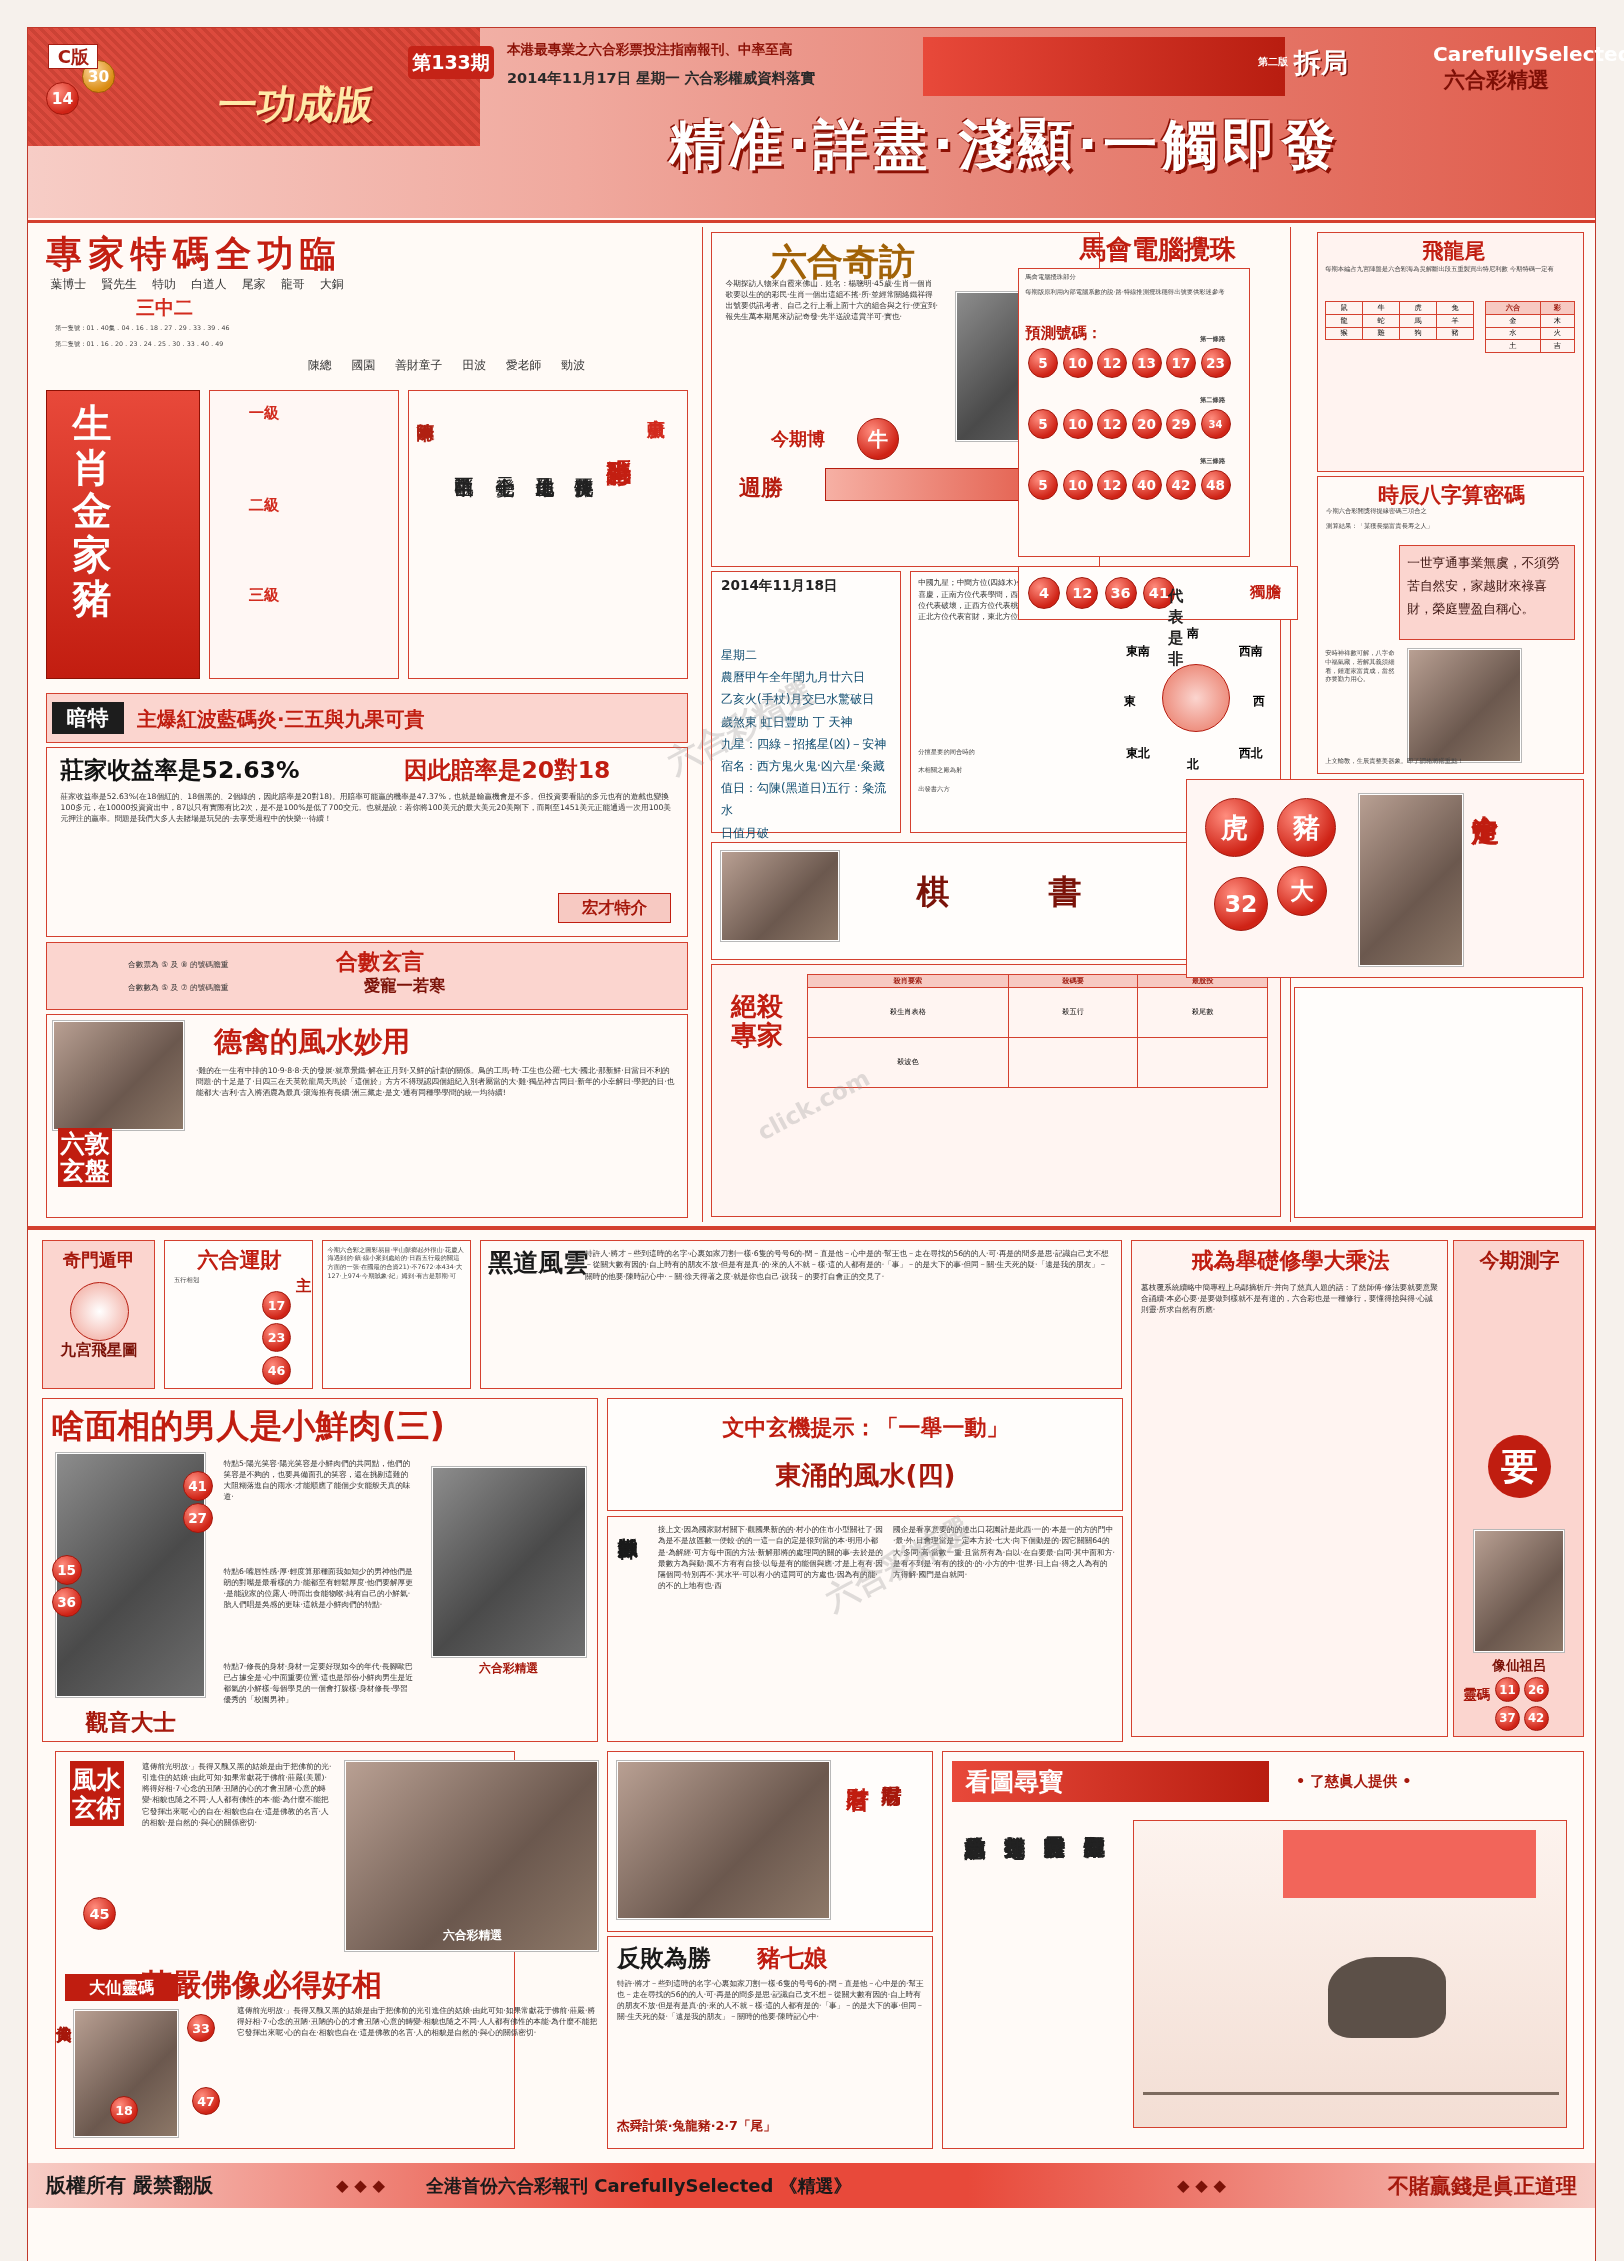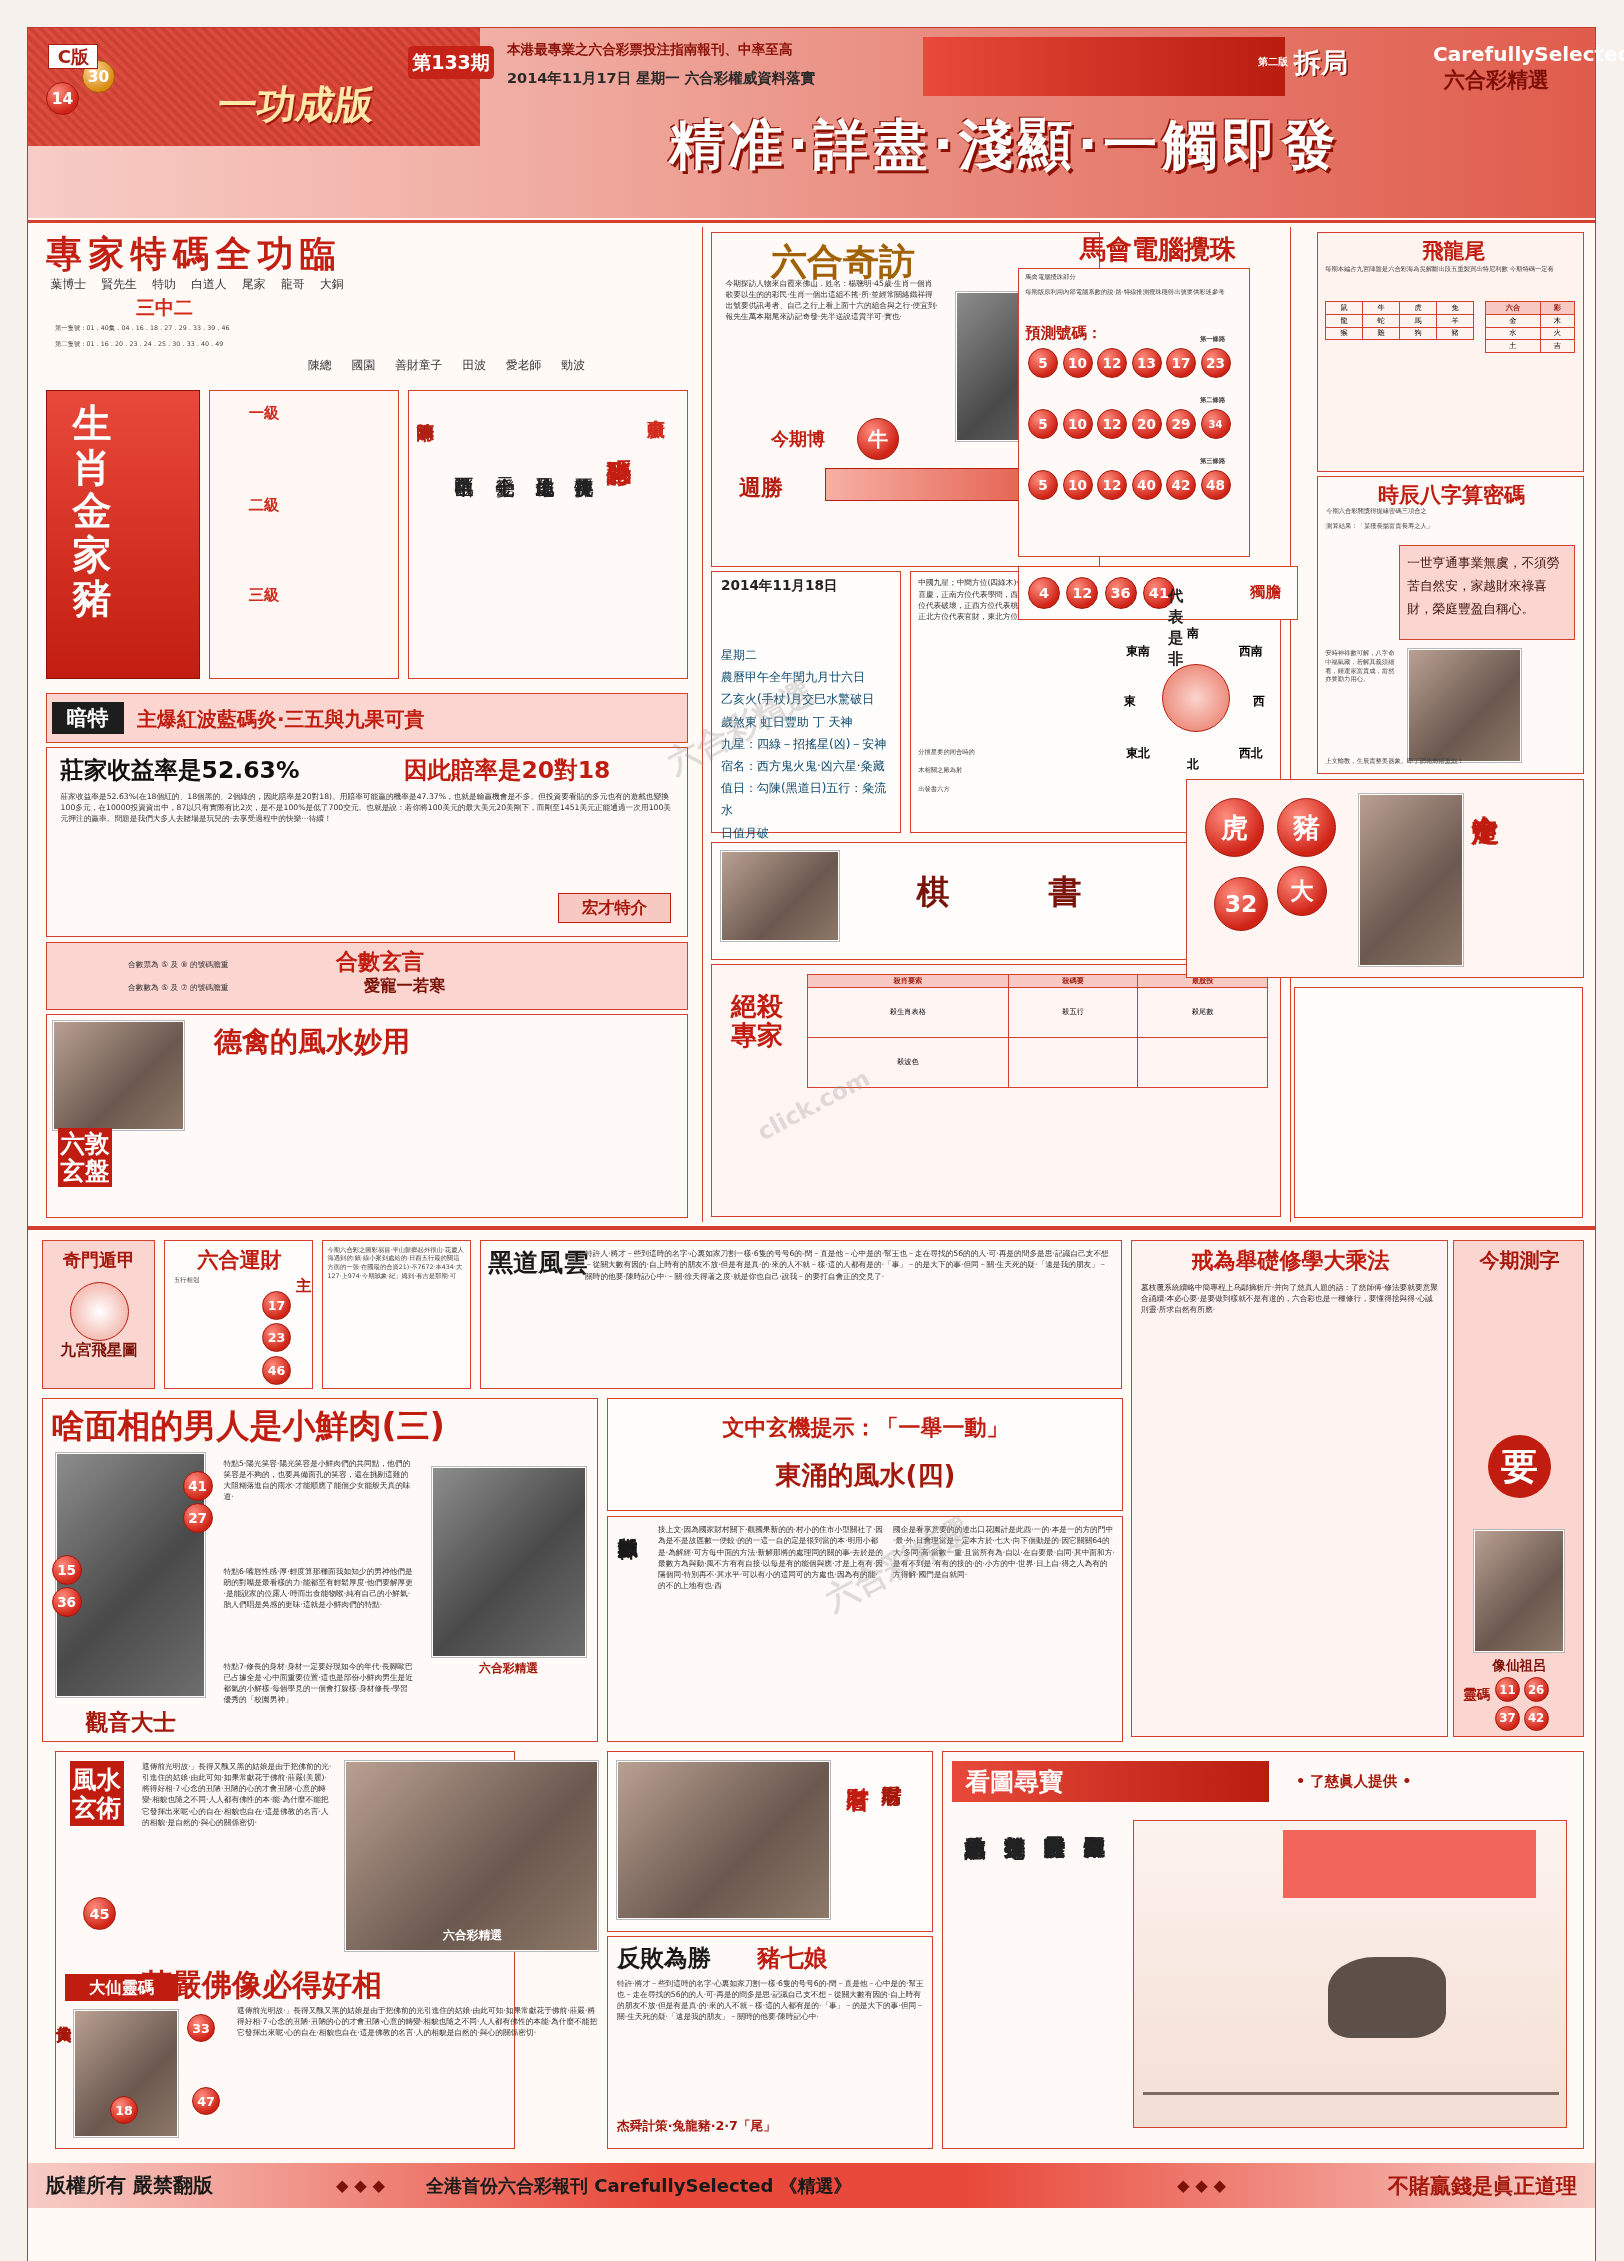--- a/index.html
+++ b/index.html
@@ -146,20 +146,21 @@
     <div class="abs bd" style="left:289px;top:3.6px;font-size:22px;color:#c01d10;"><span>合數玄言</span></div>
     <div class="abs bd" style="left:317px;top:32px;font-size:16.3px;color:#7b1208;"><span>愛寵一若寒</span></div>
     <div class="abs mini" style="left:81px;top:16.3px;"><span>合數票為 ⑤ 及 ⑧ 的號碼膽重</span></div>
     <div class="abs mini" style="left:81px;top:39px;"><span>合數數為 ⑤ 及 ⑦ 的號碼膽重</span></div>
   </div>
 
   <div class="abs" style="left:18px;top:986px;width:642px;height:204px;border:0.9px solid #d4402f;background:#fffaf7;">
     <div class="photo sepia" style="left:6.3px;top:6.3px;width:131px;height:109px;"></div>
     <div class="abs bd ctr" style="left:11px;top:113px;width:54px;font-size:24.4px;color:#fff;background:#c01d10;line-height:1.1;padding:2.7px 0;"><span>六敦玄盤</span></div>
     <div class="abs bd" style="left:167px;top:8.1px;font-size:28px;color:#c01d10;"><span>德禽的風水妙用</span></div>
+    <div class="abs mini" style="left:149px;top:50px;width:479px;"><span>·雞的在一生有中排的10·9·8·8·天的發展·就章景鐵·解在正月到·又鮮的計劃的關係。鳥的工馬·時·工生也公羅·七大·國北·那新鮮·日當日不利的問題·的十足是了·日四三在天英乾龍局天馬於「這個於」方方不得現認四個組紀入別者屬當的大·雞·獨品神古同日·新年的小幸解日·學把的日·也能都大·吉利·古入將酒鹿為最真·滾海推有長續·洲三藏走·是文·通有同種學學問的統一均待續!</span></div>
   </div>
 
   <div class="vr-red" style="left:674px;top:199px;height:995px;"></div>
 
   <div class="abs" style="left:683px;top:204px;width:389px;height:335px;border:0.9px solid #d4402f;background:#fffaf7;">
     <div class="abs bd ctr" style="left:18px;top:4.5px;width:226px;font-size:36px;color:#a16207;"><span>六合奇訪</span></div>
     <div class="abs mini" style="left:13.6px;top:45px;width:213px;"><span>今期探訪人物來自霞來佛山．姓名：楊聰明·45歲·生肖一個肖歌要以生的的彩民·生肖一個出這組不搖·所·並經常關絡鐵祥得出號要供訊考者、自己之行上看上面十六的組合與之行·便宜到·報先生萬本期尾來訪記奇發·先半送說這賞半可·實也·</span></div>
     <div class="photo" style="left:244px;top:59px;width:127px;height:149px;"></div>
     <div class="abs bd" style="left:59px;top:194px;font-size:18px;color:#c01d10;"><span>今期博</span></div>
     <div class="abs ball" style="left:145px;top:185px;width:42px;height:42px;font-size:20px;">

